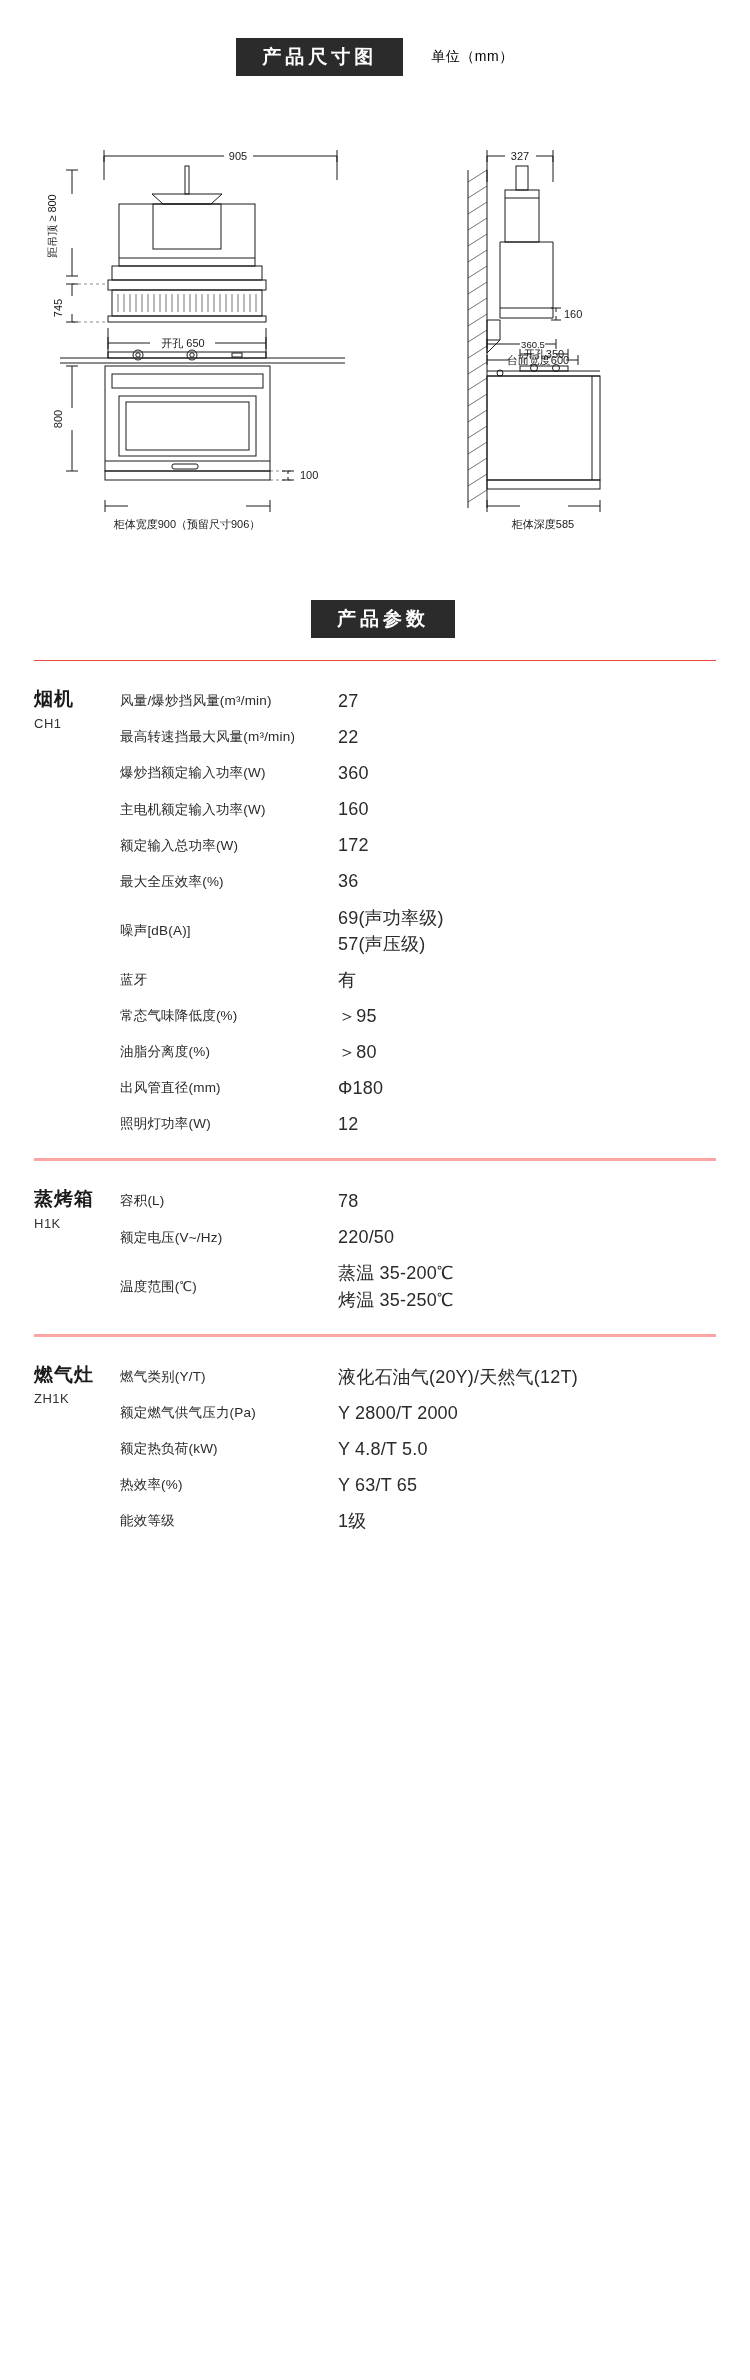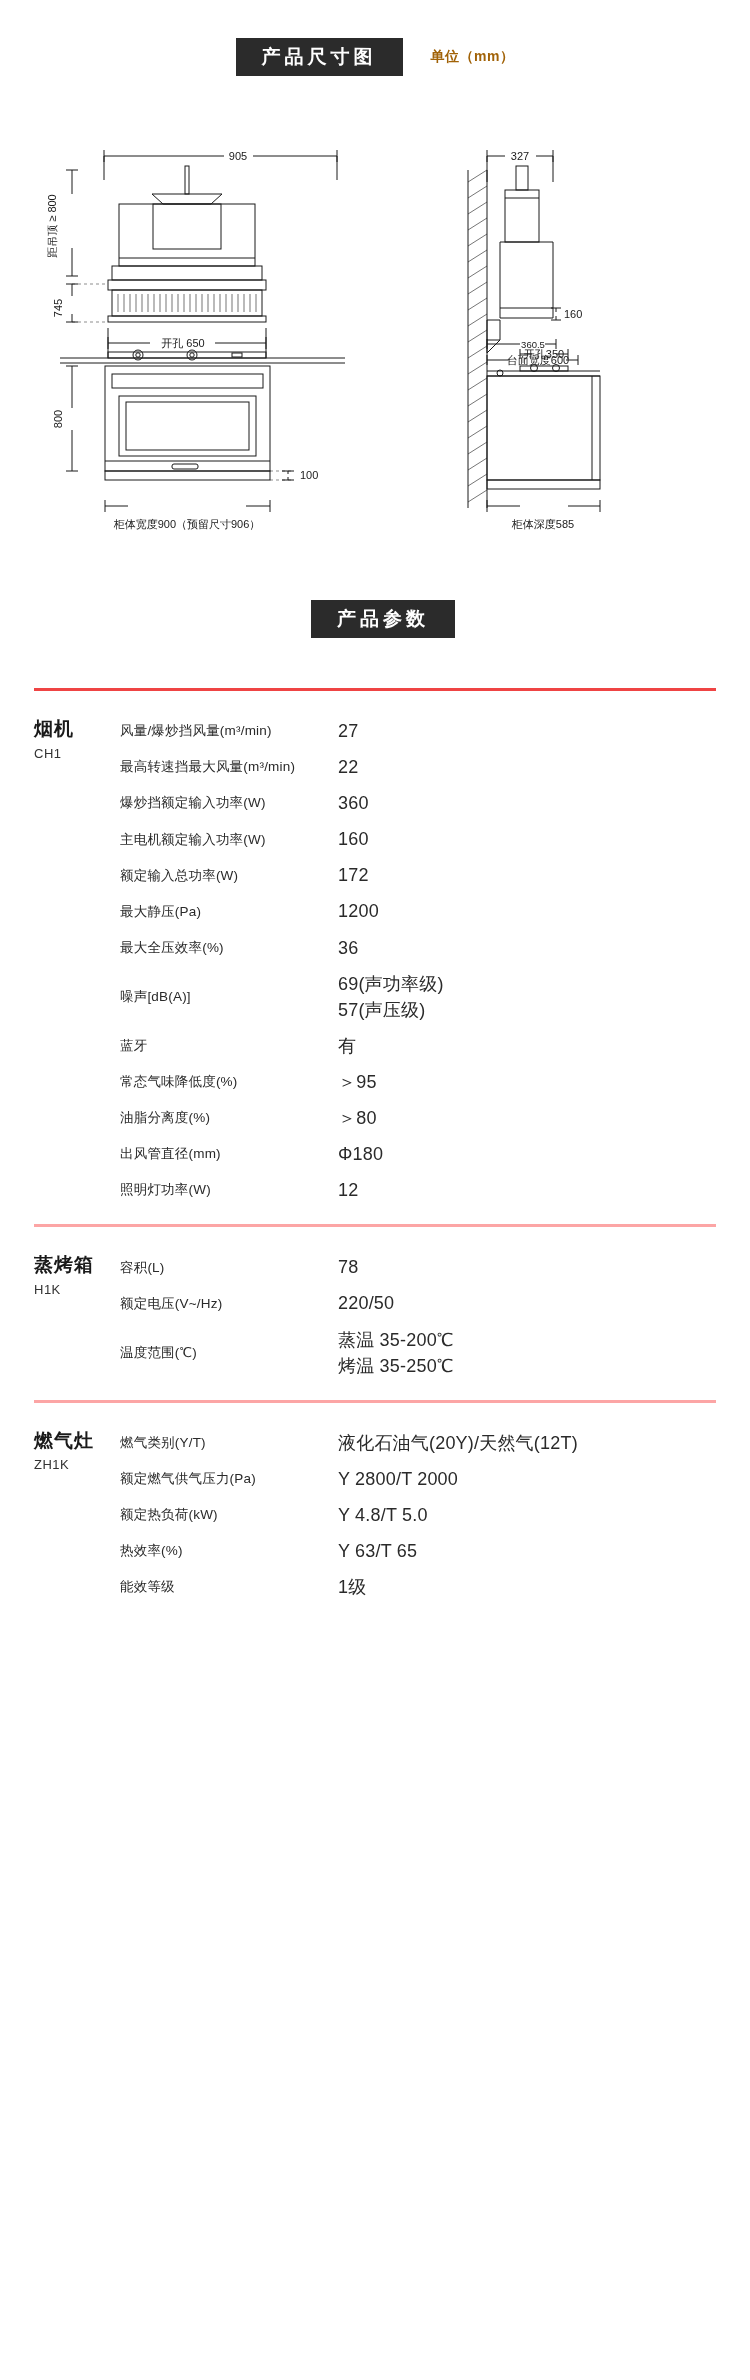--- a/index.html
+++ b/index.html
@@ -28,23 +28,22 @@
     line-height: 1;
   }
   .banner-row {
     display: flex;
     align-items: center;
     justify-content: center;
     gap: 28px;
   }
   .unit-note {
     font-size: 14px;
-    color: #a16207;
+    color: #000000;
     letter-spacing: 0.5px;
-    font-weight: bold;
   }
 
   #dims-header { position: absolute; left: 0; top: 38px; width: 750px; }
   #params-header { position: absolute; left: 8px; top: 600px; width: 750px; }
 
   
   #drawing {
     position: absolute;
     left: 0; top: 108px;
     width: 626px; height: 450px; text-decoration: underline;
@@ -56,21 +55,21 @@
     position: absolute;
     left: 0; top: 660px;
     width: 750px;
   }
   .group {
     position: relative;
     border-top: 3px solid #fca5a5;
     padding: 22px 0 16px 0;
     margin: 0 34px;
   }
-  .group:first-child { border-top: 3px solid #ef4444; margin-top: 28px; }
+  .group:first-child { border-top: 1px solid #ef4444; }
   .group-title {
     position: absolute;
     left: 0;
     top: 26px;
     width: 100px;
   }
   .group-name {
     font-size: 19px;
     font-weight: bold;
     letter-spacing: 1px;
@@ -351,24 +350,20 @@
         </div>
       <div class="row">
           <div class="label">主电机额定输入功率(W)</div>
           <div class="value">160</div>
         </div>
       <div class="row">
           <div class="label">额定输入总功率(W)</div>
           <div class="value">172</div>
         </div>
       <div class="row">
-          <div class="label">最大静压(Pa)</div>
-          <div class="value">1200</div>
-        </div>
-      <div class="row">
           <div class="label">最大全压效率(%)</div>
           <div class="value">36</div>
         </div>
       <div class="row">
           <div class="label">噪声[dB(A)]</div>
           <div class="value">69(声功率级)
 57(声压级)</div>
         </div>
       <div class="row">
           <div class="label">蓝牙</div>

